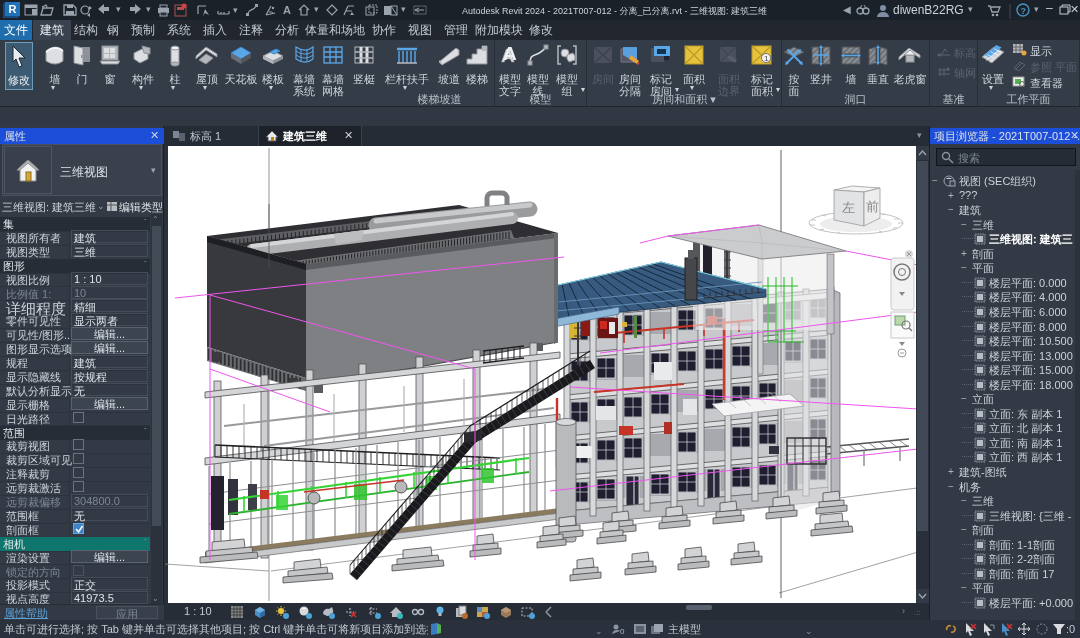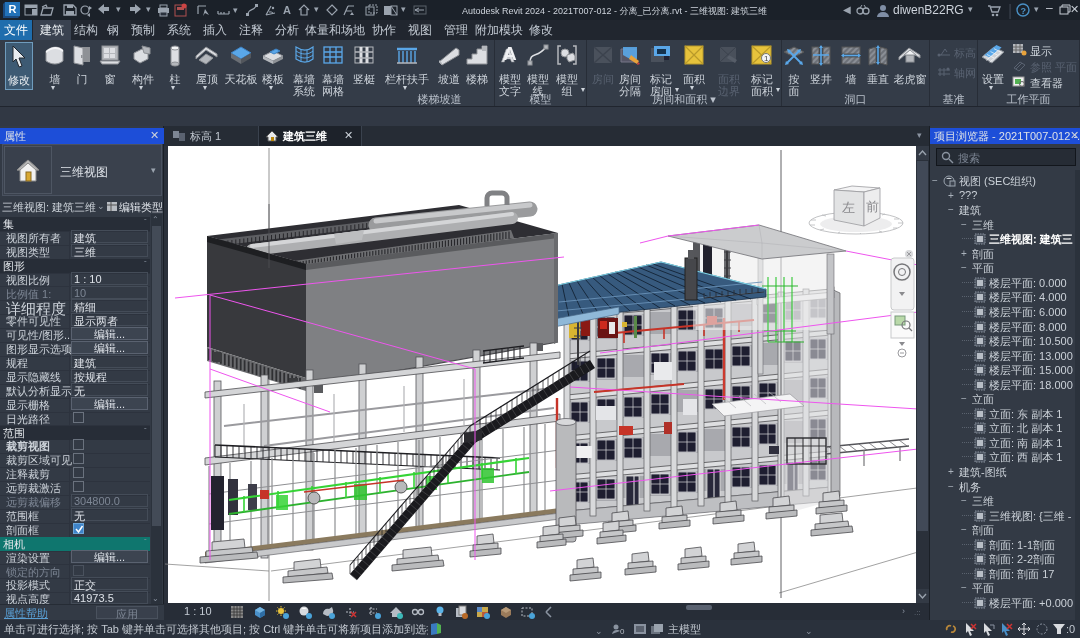--- a/index.html
+++ b/index.html
@@ -523,21 +523,21 @@
       <div class="abs" style="left:74px;top:243.8999999999998px;font-size:11px;color:#dfe3e9;">按规程</div>
       <div class="abs" style="left:6px;top:257.7999999999998px;font-size:11px;color:#cdd3da;white-space:nowrap;overflow:hidden;width:66px;">默认分析显示...</div>
       <div class="abs" style="left:71px;top:256.7999999999998px;width:77px;height:13px;border:1px solid #444c58;"></div>
       <div class="abs" style="left:74px;top:257.7999999999998px;font-size:11px;color:#dfe3e9;">无</div>
       <div class="abs" style="left:6px;top:271.69999999999976px;font-size:11px;color:#cdd3da;white-space:nowrap;overflow:hidden;width:66px;">显示栅格</div>
       <div class="abs" style="left:71px;top:270.69999999999976px;width:77px;height:13px;background:#3c4450;border:1px solid #5a6270;text-align:center;font-size:11px;color:#dfe3e9;line-height:13px;">编辑...</div>
       <div class="abs" style="left:6px;top:285.59999999999974px;font-size:11px;color:#cdd3da;white-space:nowrap;overflow:hidden;width:66px;">日光路径</div>
       <div class="abs" style="left:73px;top:285.59999999999974px;width:11px;height:11px;background:#333a45;border:1px solid #6a727e;"></div>
       <div class="abs" style="left:0;top:299.4999999999997px;width:150px;height:14px;background:#272d37;color:#e2e6ea;font-size:11px;line-height:14px;padding-left:3px;">范围</div>
       <div class="abs" style="left:144px;top:299.4999999999997px;font-size:8px;color:#8a93a0;">ˆ</div>
-      <div class="abs" style="left:6px;top:313.3999999999997px;font-size:11px;color:#cdd3da;white-space:nowrap;overflow:hidden;width:66px;font-weight:bold;">裁剪视图</div>
+      <div class="abs" style="left:6px;top:313.3999999999997px;font-size:11px;color:#cdd3da;white-space:nowrap;overflow:hidden;width:66px;">裁剪视图</div>
       <div class="abs" style="left:73px;top:313.3999999999997px;width:11px;height:11px;background:#333a45;border:1px solid #6a727e;"></div>
       <div class="abs" style="left:6px;top:327.29999999999967px;font-size:11px;color:#cdd3da;white-space:nowrap;overflow:hidden;width:66px;">裁剪区域可见</div>
       <div class="abs" style="left:73px;top:327.29999999999967px;width:11px;height:11px;background:#333a45;border:1px solid #6a727e;"></div>
       <div class="abs" style="left:6px;top:341.19999999999965px;font-size:11px;color:#cdd3da;white-space:nowrap;overflow:hidden;width:66px;">注释裁剪</div>
       <div class="abs" style="left:73px;top:341.19999999999965px;width:11px;height:11px;background:#333a45;border:1px solid #6a727e;"></div>
       <div class="abs" style="left:6px;top:355.0999999999996px;font-size:11px;color:#cdd3da;white-space:nowrap;overflow:hidden;width:66px;">远剪裁激活</div>
       <div class="abs" style="left:73px;top:355.0999999999996px;width:11px;height:11px;background:#333a45;border:1px solid #6a727e;"></div>
       <div class="abs" style="left:6px;top:368.9999999999996px;font-size:11px;color:#7d8694;white-space:nowrap;overflow:hidden;width:66px;">远剪裁偏移</div>
       <div class="abs" style="left:71px;top:367.9999999999996px;width:77px;height:13px;border:1px solid #444c58;"></div>
       <div class="abs" style="left:74px;top:368.9999999999996px;font-size:11px;color:#7d8694;">304800.0</div>

